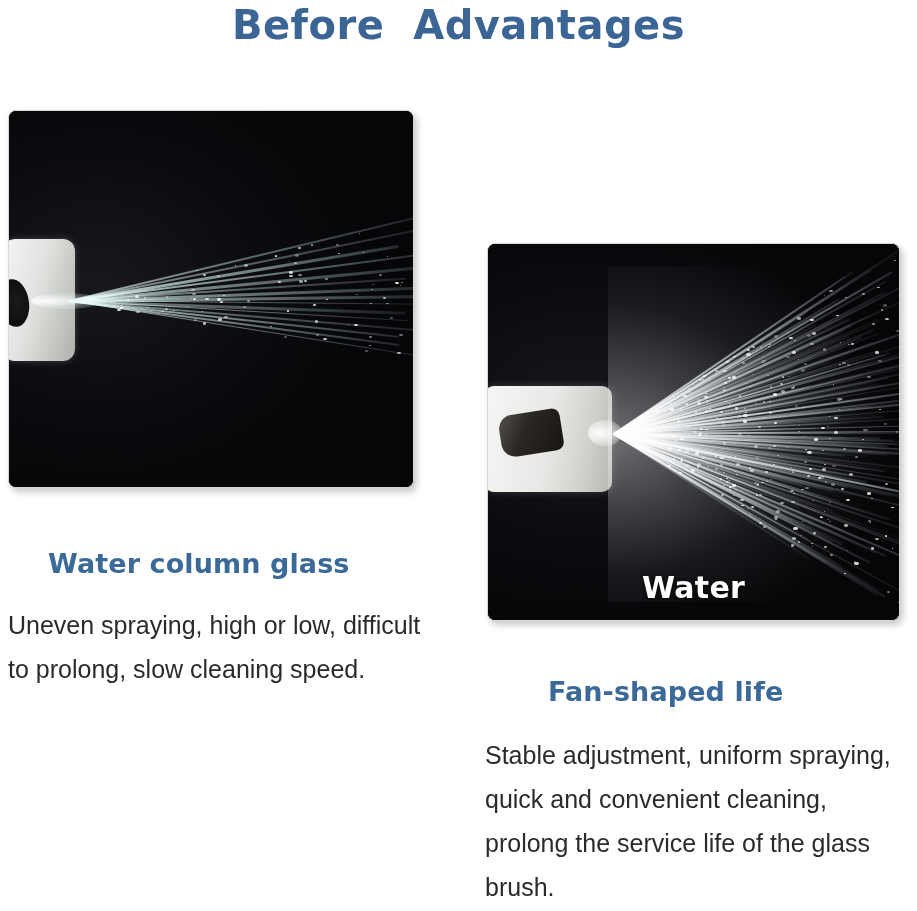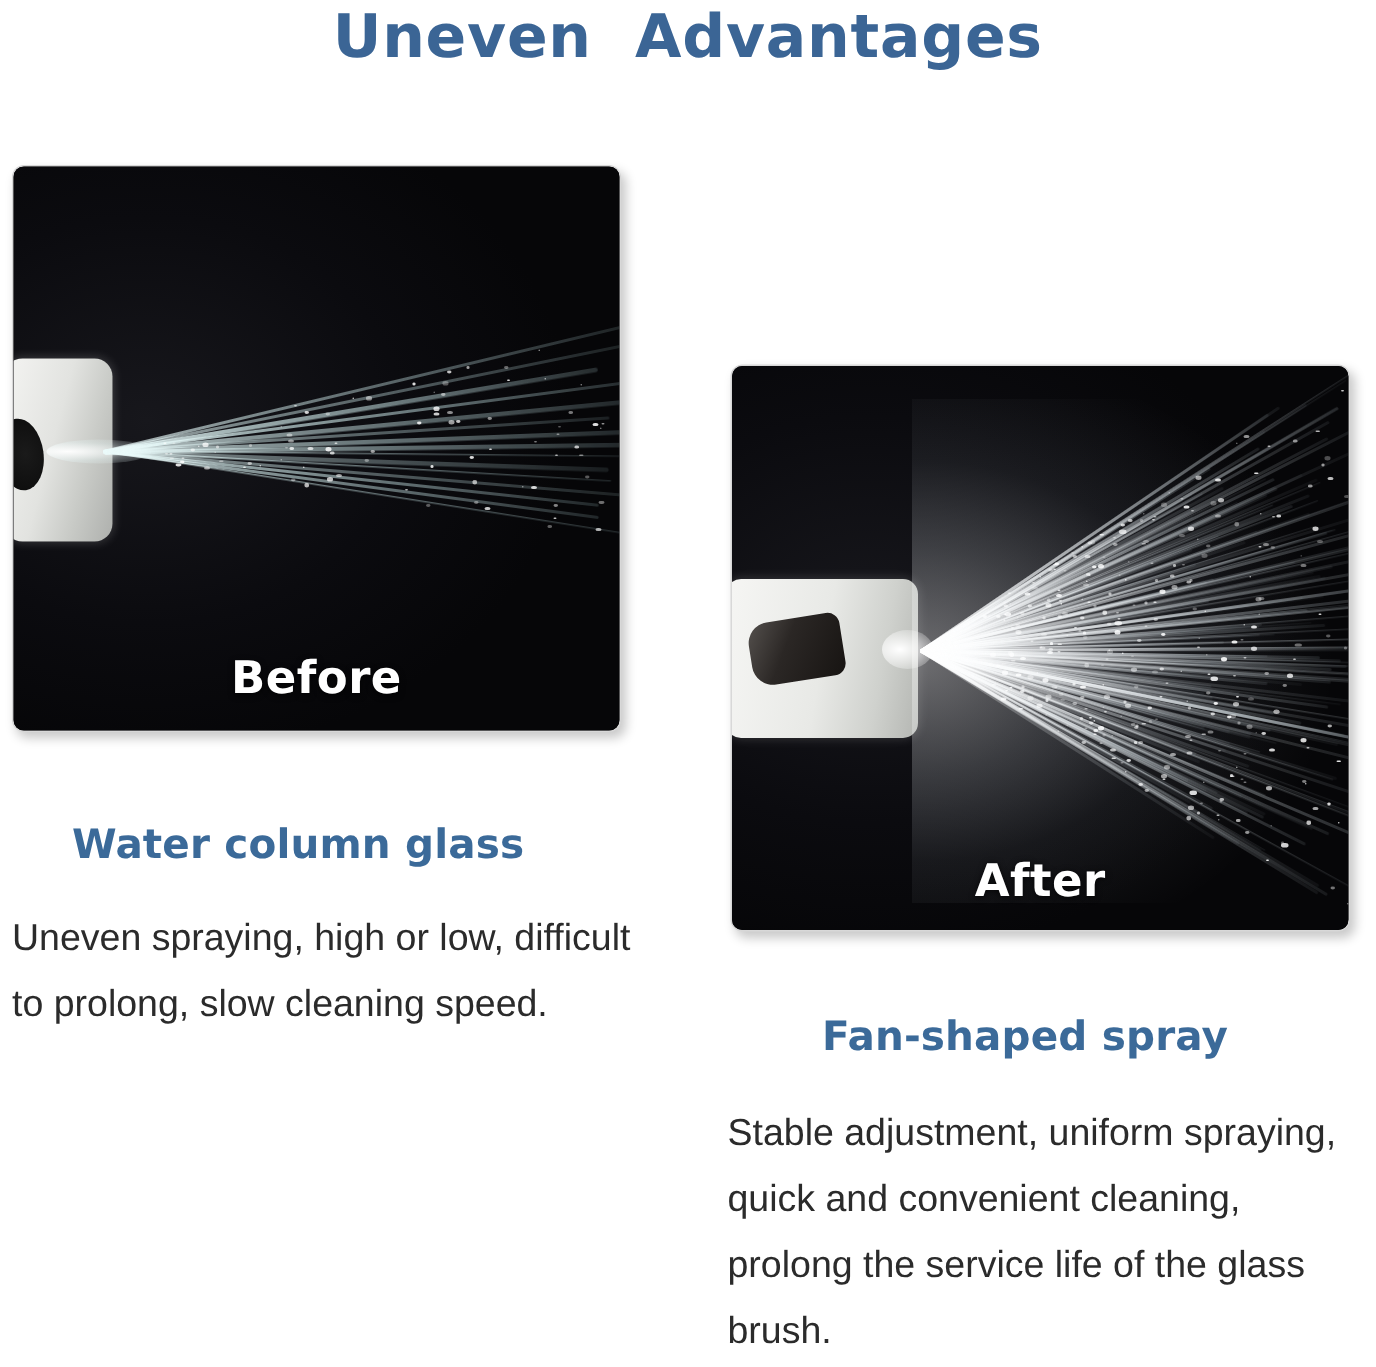--- a/index.html
+++ b/index.html
@@ -200,21 +200,21 @@
     color: #2b2b2b;
   }
   #heading-left { left: 48px;  top: 548px; }
   #body-left    { left: 8px;   top: 603px; width: 420px; }
   #heading-right{ left: 548px; top: 676px; }
   #body-right   { left: 485px; top: 733px; width: 432px; }
 </style>
 </head>
 <body>
 
-<div id="page-title">Uneven  Advantages</div>
+<div id="page-title">Before  Advantages</div>
 
 <div id="photo-before" class="photo-card">
   <div class="photo-inner">
     <div id="nozzle-before"></div>
     <div id="nozzle-before-port"></div>
     <div id="nozzle-before-glow"></div>
     <div class="spray-layer" id="spray-before">
         <div class="stream" style="left: 60px; top: 189.159px; width: 357.473px; height: 1.68283px; transform: rotate(-13.5deg); opacity: 0.77;"></div>
         <div class="stream" style="left: 60px; top: 188.966px; width: 353.266px; height: 2.06791px; transform: rotate(-11.5deg); opacity: 0.71;"></div>
         <div class="stream" style="left: 60px; top: 188.722px; width: 333.918px; height: 2.55615px; transform: rotate(-9.5deg); opacity: 1;"></div>
@@ -310,21 +310,20 @@
         <div class="speck" style="width: 3.35394px; height: 2.07944px; left: 275.095px; top: 225.157px; opacity: 0.37;"></div>
         <div class="speck" style="width: 3.45049px; height: 2.1393px; left: 305.591px; top: 209.393px; opacity: 0.68;"></div>
         <div class="speck" style="width: 2.25837px; height: 1.40019px; left: 360.708px; top: 192.063px; opacity: 0.7;"></div>
         <div class="speck" style="width: 3.07322px; height: 1.90539px; left: 295.434px; top: 169.201px; opacity: 0.82;"></div>
         <div class="speck" style="width: 3.88555px; height: 2.40904px; left: 195.963px; top: 186.599px; opacity: 0.77;"></div>
         <div class="speck" style="width: 3.90905px; height: 2.42361px; left: 193.541px; top: 211.23px; opacity: 0.76;"></div>
         <div class="speck" style="width: 3.36392px; height: 2.08563px; left: 381.127px; top: 206.053px; opacity: 0.36;"></div>
         <div class="speck" style="width: 2.47645px; height: 1.5354px; left: 301.893px; top: 133.183px; opacity: 0.66;"></div>
       </div>
   </div>
-  <div id="caption-before" class="photo-caption">Before</div>
 </div>
 
 <div id="photo-after" class="photo-card">
   <div class="photo-inner">
     <div id="nozzle-after"></div>
     <div id="nozzle-after-head"></div>
     <div class="spray-layer" id="spray-after">
         <div class="fan-stream" style="left: 126px; top: 189.182px; width: 280.461px; height: 1.63618px; transform: rotate(-34.2605deg); opacity: 0.75;"></div>
         <div class="fan-stream" style="left: 126px; top: 188.812px; width: 289.461px; height: 2.3765px; transform: rotate(-34.1923deg); opacity: 0.6;"></div>
         <div class="fan-stream" style="left: 126px; top: 189.296px; width: 345.873px; height: 1.40861px; transform: rotate(-32.7502deg); opacity: 0.74;"></div>
@@ -809,20 +808,20 @@
         <div class="speck" style="width: 3.10676px; height: 2.05046px; left: 189.156px; top: 172.219px; opacity: 0.43;"></div>
         <div class="speck" style="width: 2.72742px; height: 1.8001px; left: 374.091px; top: 49.4138px; opacity: 0.57;"></div>
         <div class="speck" style="width: 3.18171px; height: 2.09993px; left: 292.436px; top: 258.197px; opacity: 0.63;"></div>
         <div class="speck" style="width: 1.76048px; height: 1.16192px; left: 237.841px; top: 233.53px; opacity: 0.9;"></div>
         <div class="speck" style="width: 3.14947px; height: 2.07865px; left: 231.627px; top: 219.737px; opacity: 0.59;"></div>
         <div class="speck" style="width: 1.28383px; height: 0.847327px; left: 237.618px; top: 139.089px; opacity: 0.66;"></div>
       </div>
     <div id="fan-haze"></div>
     <div id="nozzle-after-origin"></div>
   </div>
-  <div id="caption-after" class="photo-caption">After</div>
+  <div id="caption-after" class="photo-caption">Water</div>
 </div>
 
 <div id="heading-left" class="col-heading">Water column glass</div>
 <div id="body-left" class="col-body">Uneven spraying, high or low, difficult to prolong, slow cleaning speed.</div>
 
-<div id="heading-right" class="col-heading">Fan-shaped spray</div>
+<div id="heading-right" class="col-heading">Fan-shaped life</div>
 <div id="body-right" class="col-body">Stable adjustment, uniform spraying, quick and convenient cleaning, prolong the service life of the glass brush.</div>
 
 </body></html>

